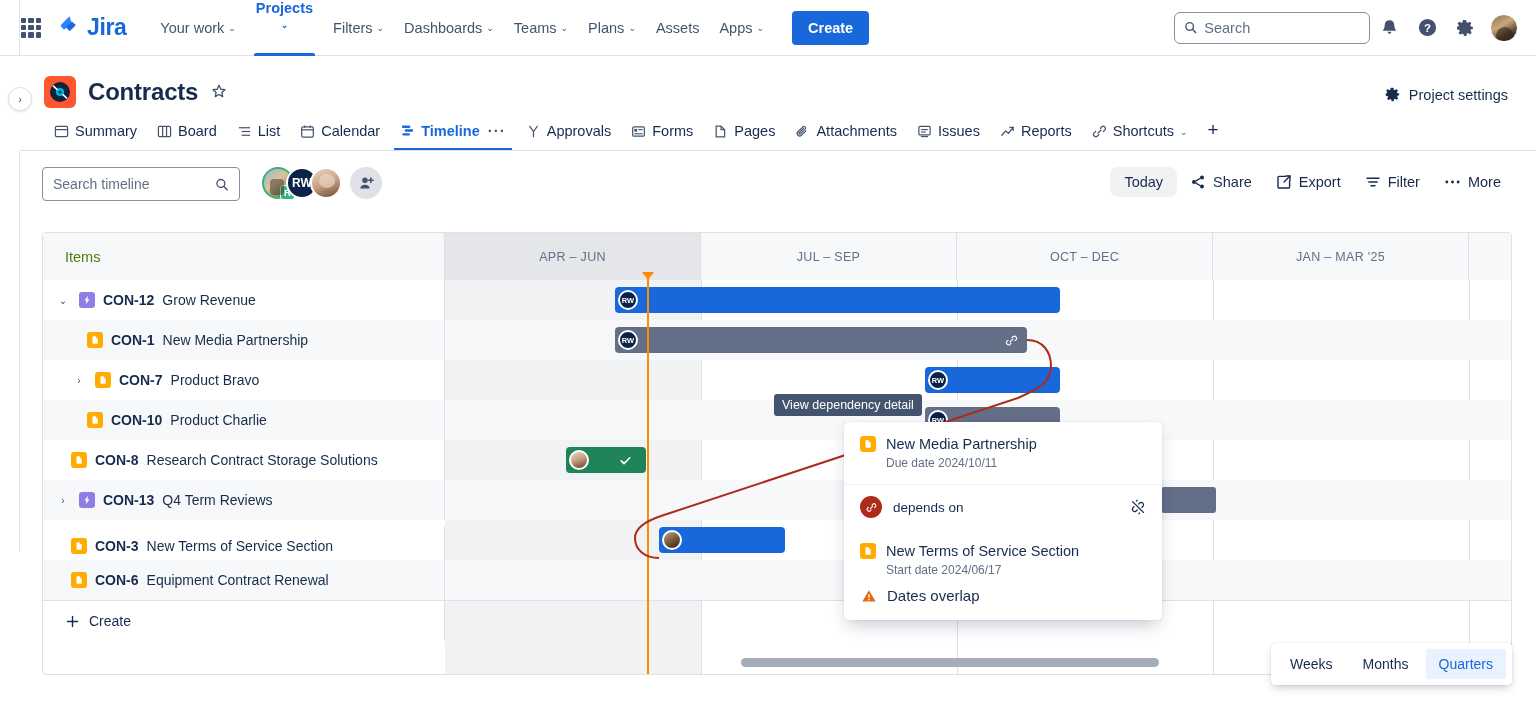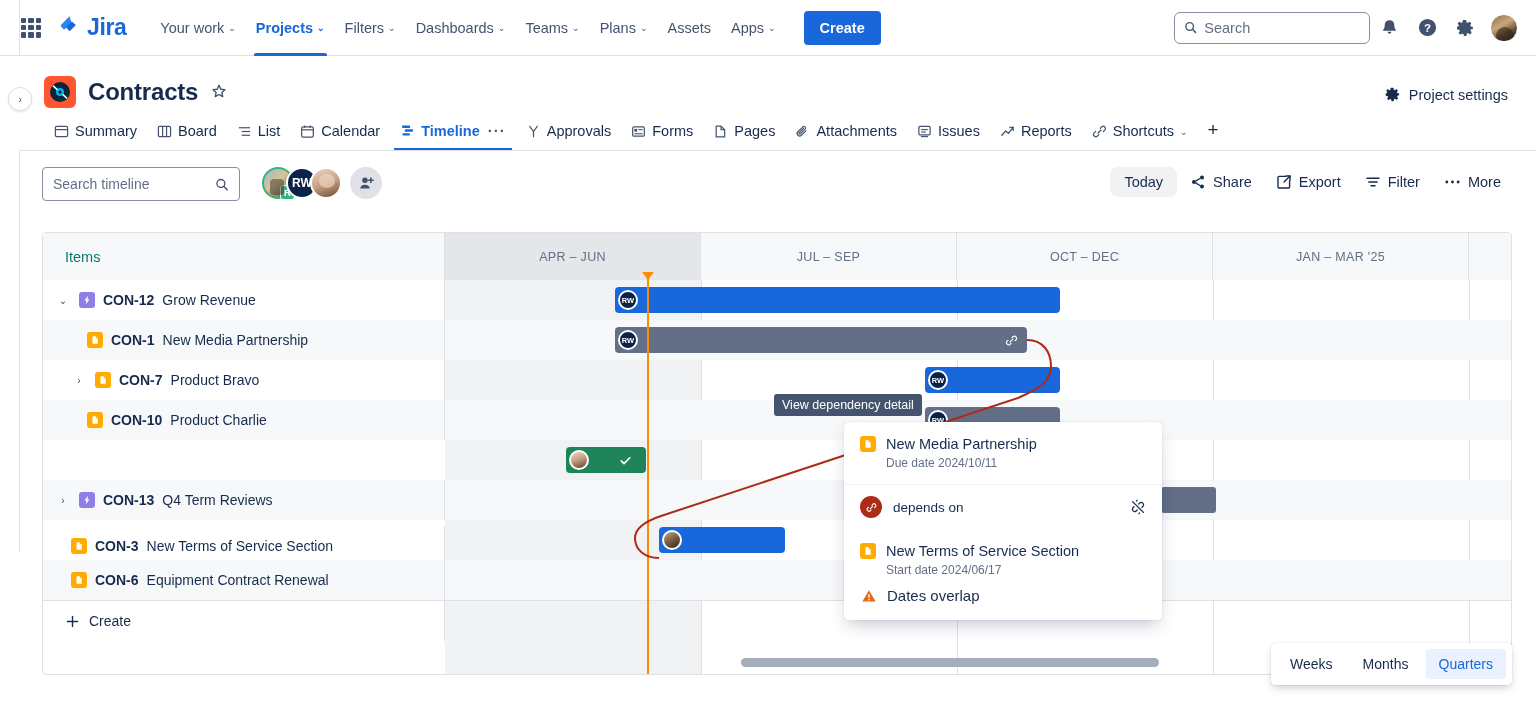--- a/index.html
+++ b/index.html
@@ -23,21 +23,21 @@
     gap: 2px; padding: 1px; cursor: pointer; }
   .grid-icon i { background: #42526E; border-radius: 1px; display: block; }
   .brand { display: flex; align-items: flex-start; margin-left: 16px; cursor: pointer; }
   .brand-logo { width: 24px; height: 24px; margin-right: 5px; }
   .brand-text { font-size: 23px; font-weight: 700; color: #1868DB; letter-spacing: -0.4px; }
   .nav-items { display: flex; align-items: center; margin-left: 24px; height: 56px; }
   .nav-item {
     position: relative; display: flex; align-items: center; gap: 4px;
     padding: 0 10px; height: 56px; font-size: 14.5px; color: #44546F; cursor: pointer;
   }
-  .nav-item.active { color: #1868DB; font-weight: 600; }
+  .nav-item.active { color: #1868DB; font-weight: 600; flex-direction: column; }
   .nav-item.active::after {
     content: ""; position: absolute; left: 8px; right: 8px; bottom: 0; height: 3px;
     background: #1868DB; border-radius: 2px 2px 0 0;
   }
   .caret { font-size: 9px; line-height: 1; position: relative; top: 1px; }
   .create-btn {
     margin-left: 18px; background: #1868DB; color: #fff; font-size: 14.5px; font-weight: 600;
     border: none; border-radius: 4px; padding: 9px 16px; cursor: pointer;
   }
   .topnav-right { margin-left: auto; display: flex; align-items: center; gap: 0; padding-right: 18px; }
@@ -129,21 +129,21 @@
 
   
   .tl-wrap {
     position:absolute; left: 42px; top: 232px; width: 1470px; height: 443px;
     border:1px solid #DFE1E6; border-radius: 4px; background:#fff; overflow:hidden;
   }
   .tl-head { position:absolute; left:0; top:0; width:1470px; height:47px; background:#F7F8F9;
              border-bottom:1px solid #DFE1E6; }
   .items-head {
     position:absolute; left:0; top:0; width:402px; height:47px;
-    display:flex; align-items:center; padding-left: 22px; font-size:14.5px; color:#0f766e;
+    display:flex; align-items:center; padding-left: 22px; font-size:14.5px; color:#4d7c0f;
     border-right:1px solid #DFE1E6; background:#F7F8F9;
   }
   .q-head {
     position:absolute; top:0; height:47px; display:flex; align-items:center; justify-content:center;
     font-size:12.5px; color:#626F86; letter-spacing:.3px; border-right:1px solid #DFE1E6; background:#F7F8F9;
   }
   .q-head.current { background:#E4E6EA; }
 
   .tl-body { position:absolute; left:0; top:47px; width:1470px; height:395px; }
   .row { position:absolute; left:0; width:1470px; height:40px; }
@@ -589,20 +589,34 @@
                   <path d="M3 1.6h4l2.2 2.2v6.6H3z" fill="#fff"></path>
                   <path d="M7 1.6v2.2h2.2" fill="#FFAB00"></path>
                 </svg>
             </span>
             <span class="key">CON-10</span>
             <span class="summ">Product Charlie</span>
           </div>
         </div>
       </div>
 
+      <div class="row" style="top:160px;">
+        <div class="cell-left">
+          <div class="row-label" style="padding-left:28px; gap:8px;">
+            <span class="type-icon type-story">
+              <svg width="10" height="10" viewBox="0 0 12 12">
+                  <path d="M3 1.6h4l2.2 2.2v6.6H3z" fill="#fff"></path>
+                  <path d="M7 1.6v2.2h2.2" fill="#FFAB00"></path>
+                </svg>
+            </span>
+            <span class="key">CON-8</span>
+            <span class="summ">Research Contract Storage Solutions</span>
+          </div>
+        </div>
+      </div>
 
       <div class="row stripe" style="top:200px;">
         <div class="cell-left">
           <div class="row-label" style="padding-left:12px; gap:8px;">
             <span class="chev">›</span>
             <span class="type-icon type-epic">
               <svg width="10" height="10" viewBox="0 0 12 12">
                   <path d="M7.2 1 3 6.6h2.3L4.6 11 9 5.3H6.6z" fill="#fff"></path>
                 </svg>
             </span>

